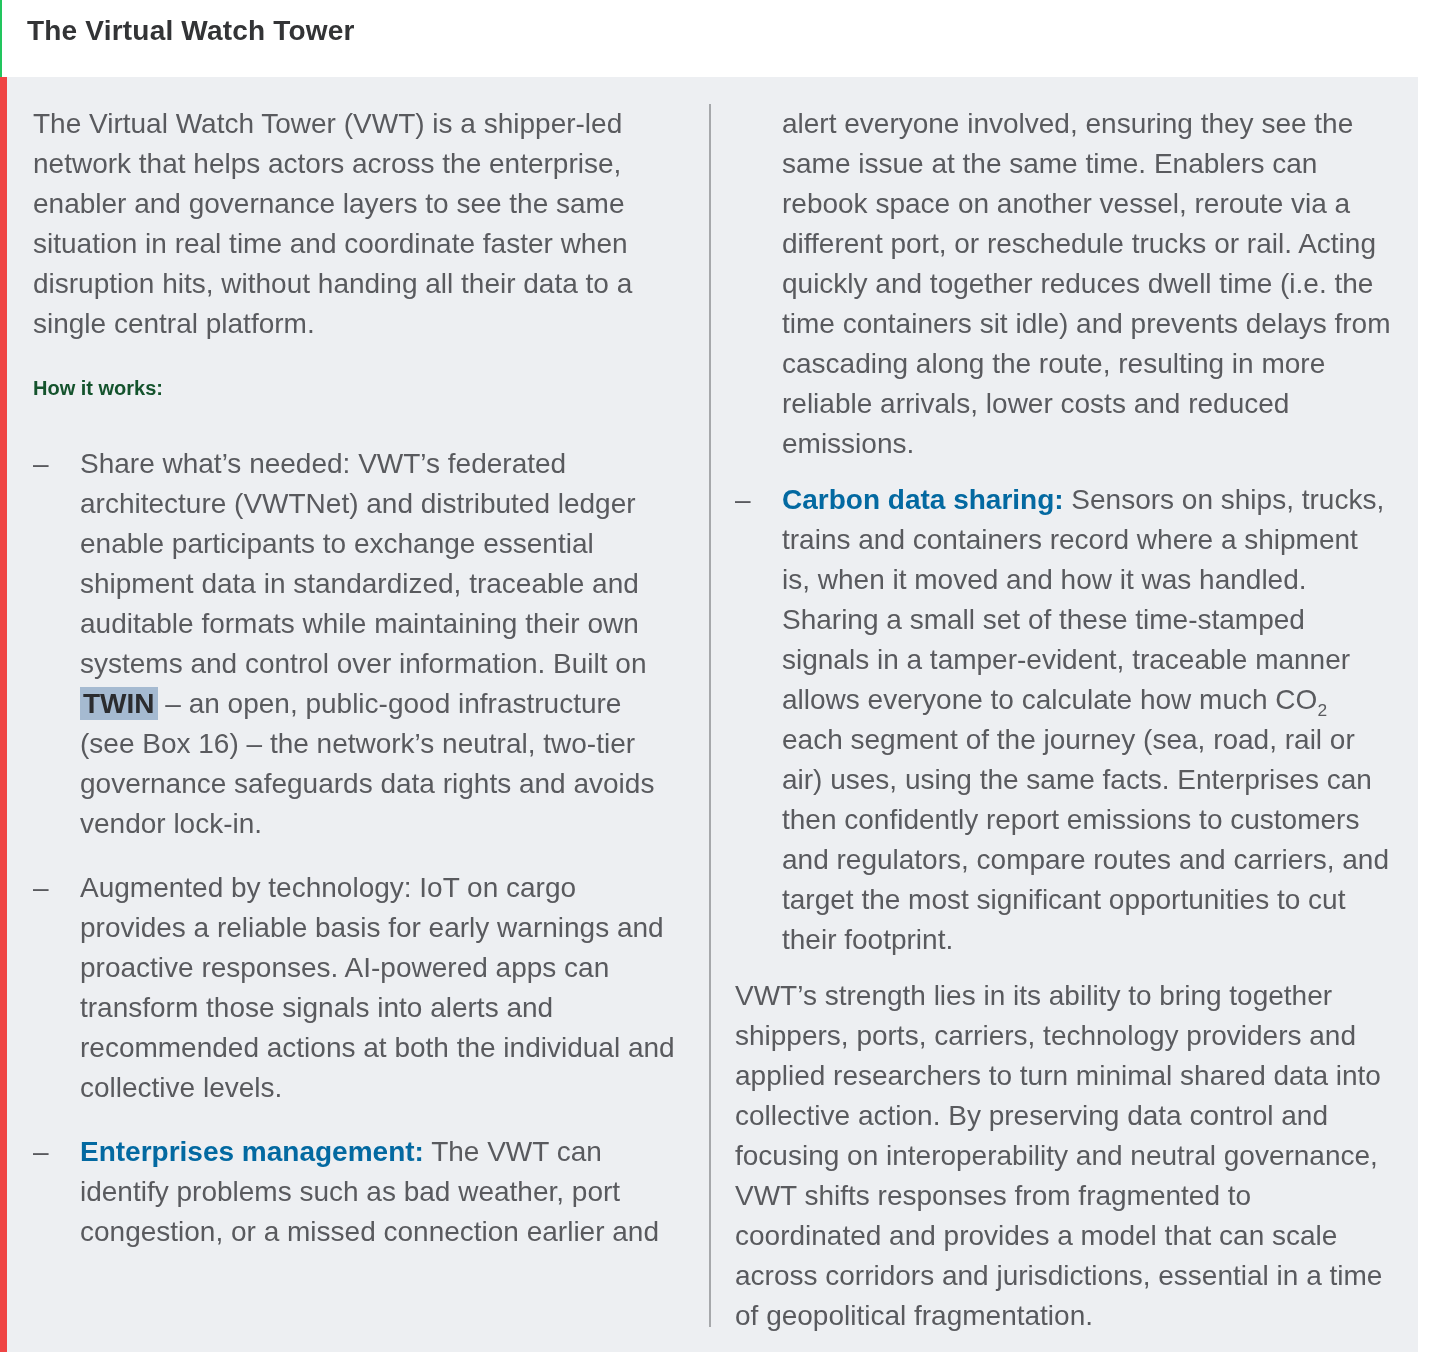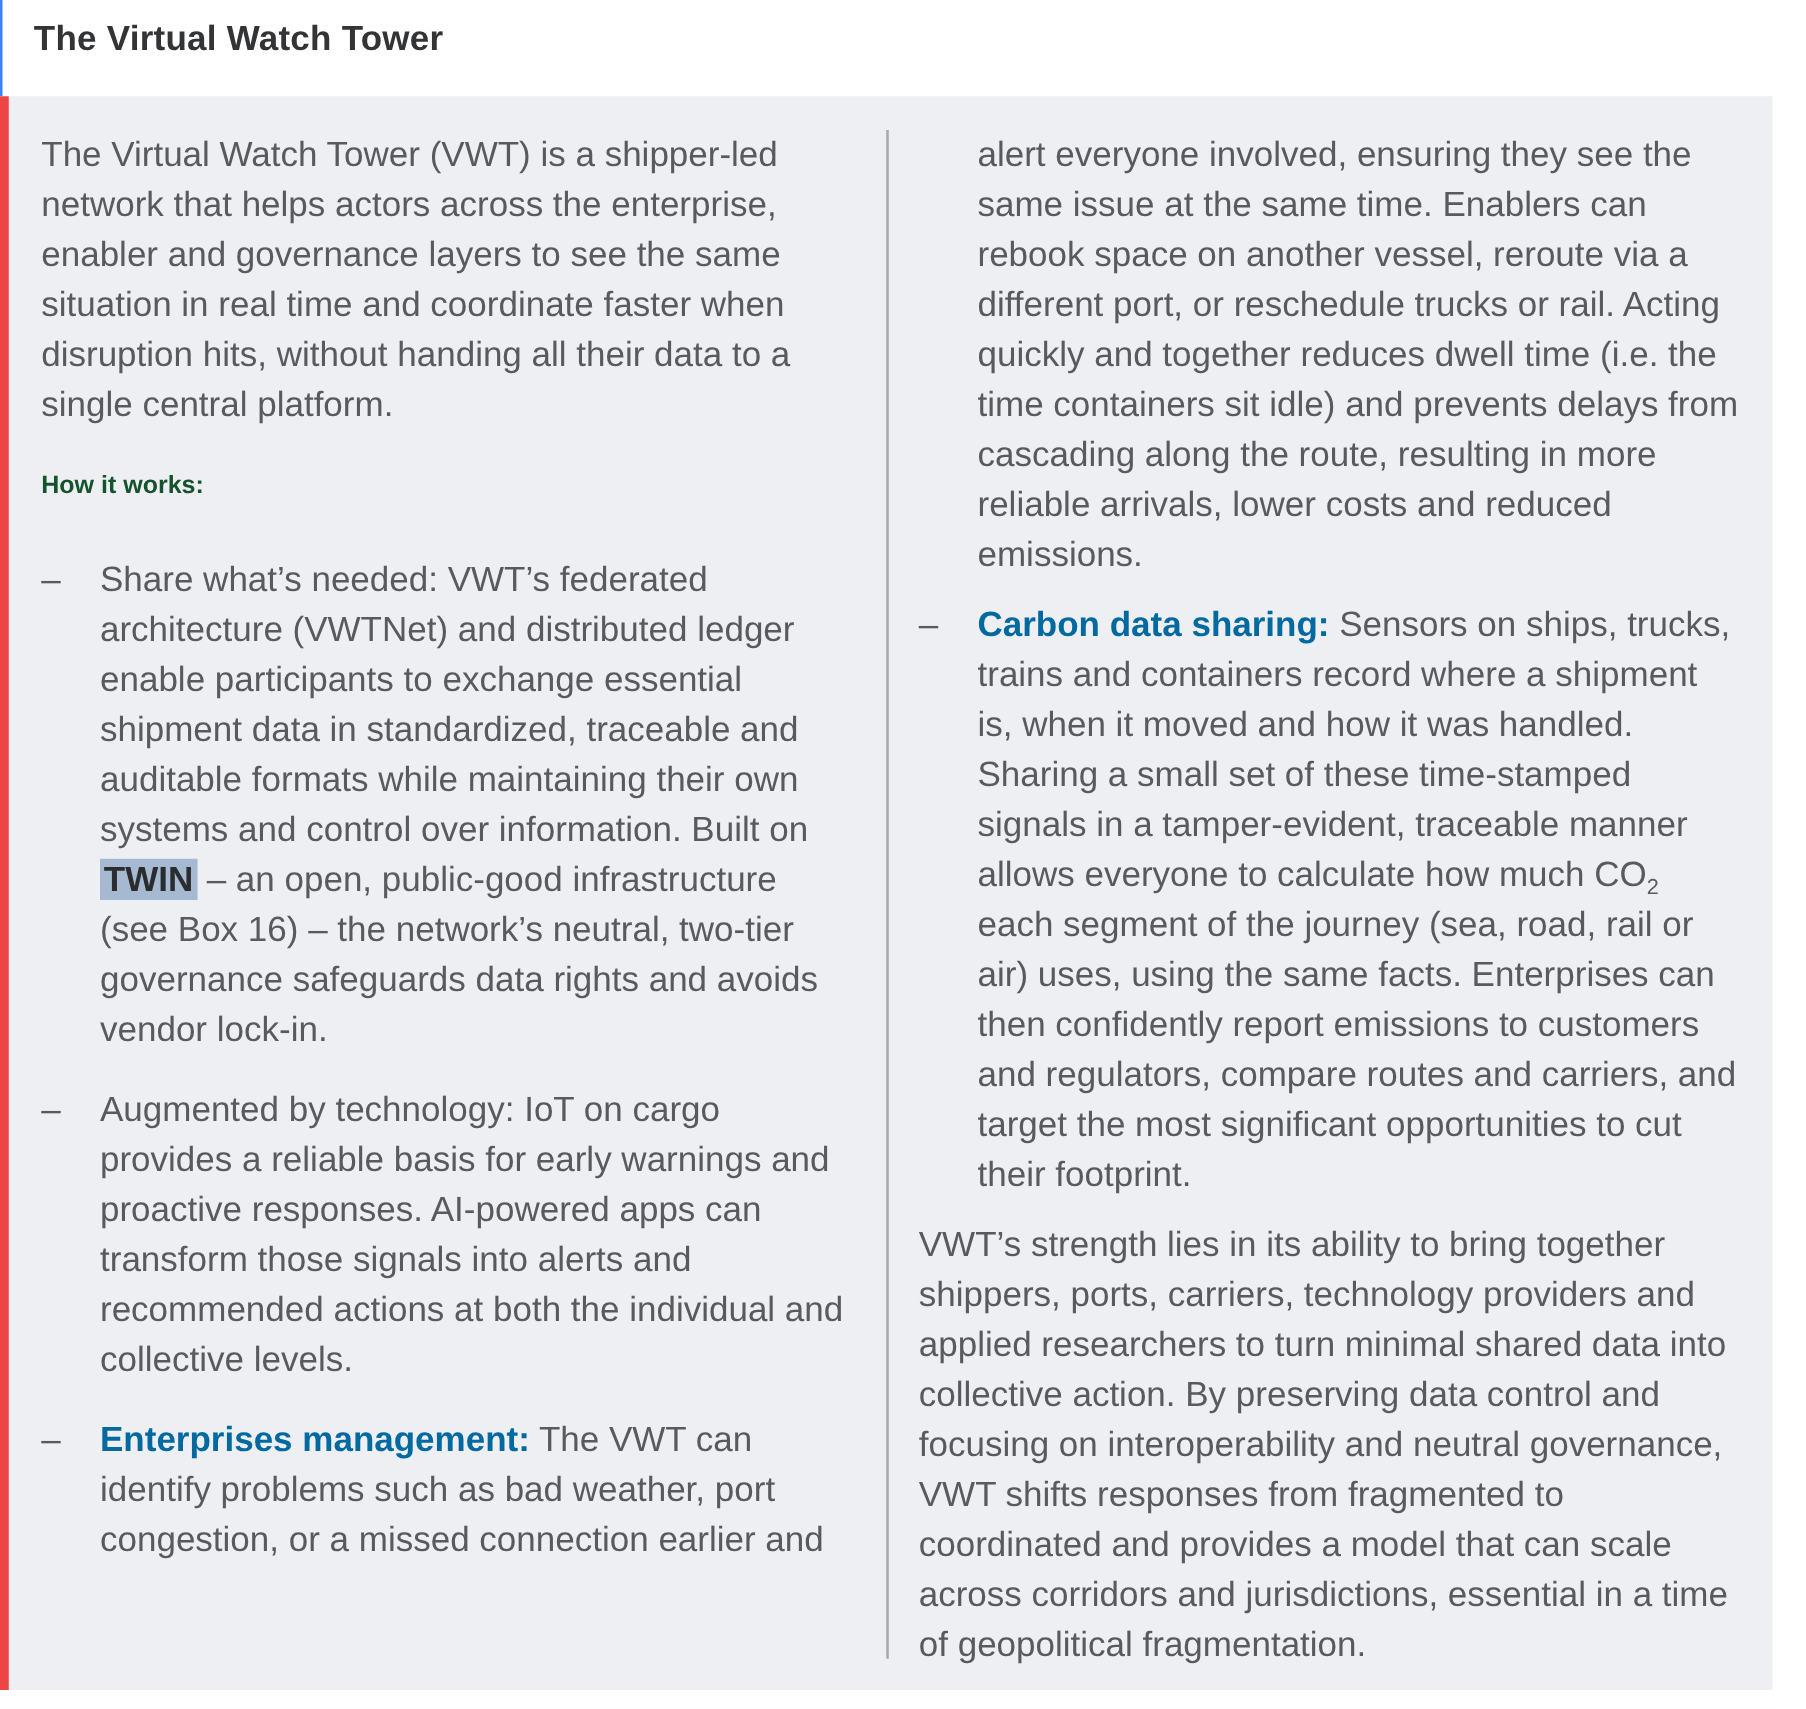--- a/index.html
+++ b/index.html
@@ -11,21 +11,21 @@
   .page {
     position: relative;
     width: 1445px; height: 1367px;
     overflow: hidden;
     background: #ffffff;
   }
   .title-bar {
     box-sizing: border-box;
     height: 77px;
     background: #ffffff;
-    border-left: 2px solid #3b82f6;
+    border-left: 2px solid #22c55e;
     padding: 13px 0 0 25px;
   }
   .title-bar h1 {
     margin: 0;
     font-size: 28px;
     line-height: 36px;
     font-weight: bold;
     color: #333436;
     letter-spacing: 0.2px;
   }

